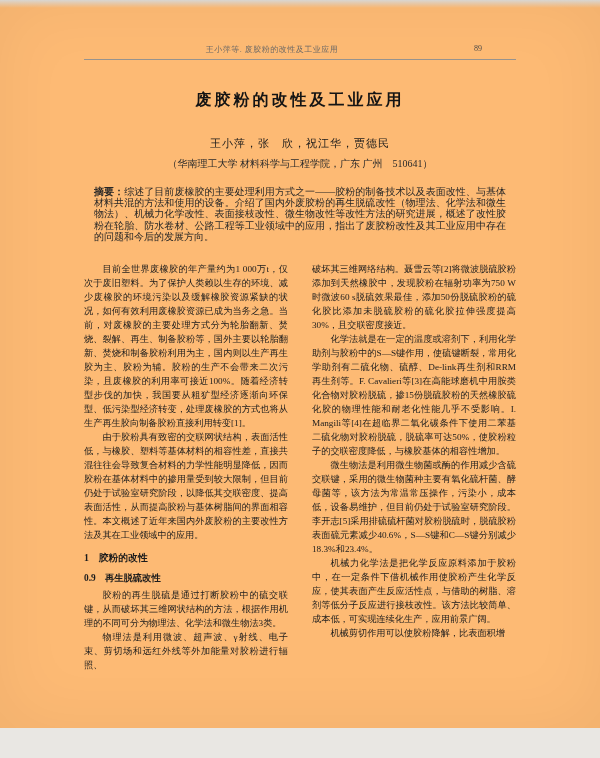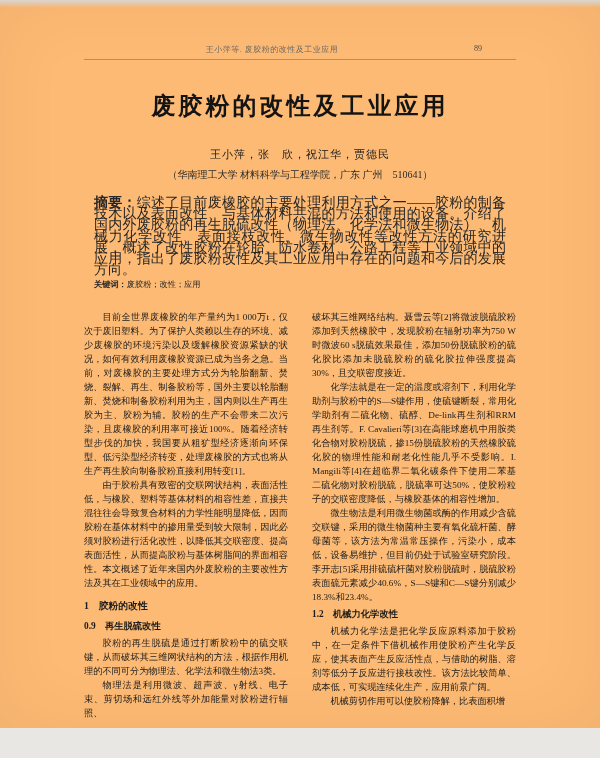--- a/index.html
+++ b/index.html
@@ -27,33 +27,33 @@
   }
   .running-head {
     position: relative; height: 12px;
     font-size: 8px; color: #6e6a66; text-align: center;
   }
   .rh-title { position: relative; left: -28px; letter-spacing: 0.5px; }
   .rh-page { position: absolute; right: 34px; top: 0; color: #504c48; }
   .head-rule { border-top: 1px solid #97938e; margin-top: 3px; }
   .title {
     margin-top: 30px; text-align: center;
-    font-size: 24px; font-weight: bold; letter-spacing: 3px; color: #141414;
+    font-size: 16px; font-weight: bold; letter-spacing: 3px; color: #141414;
   }
   .authors {
     margin-top: 25px; text-align: center;
     font-size: 11px; letter-spacing: 1px; color: #1a1a1a;
   }
   .affiliation {
     margin-top: 6px; text-align: center;
     font-size: 10px; color: #2a2a2a;
   }
   .abstract {
     margin: 15px 10px 0 10px;
-    font-size: 14px; line-height: 11.2px;
+    font-size: 10px; line-height: 11.2px;
     text-align: justify; color: #262626;
   }
   .keywords {
     margin: 4px 10px 0 10px;
     font-size: 8.2px; color: #262626;
   }
   .b { font-weight: bold; }
   .columns {
     display: flex; gap: 24px; margin-top: 20px;
   }
@@ -84,37 +84,35 @@
       <span class="rh-page">89</span>
     </div>
     <div class="head-rule"></div>
 
     <div class="title">废胶粉的改性及工业应用</div>
     <div class="authors">王小萍，张　欣，祝江华，贾德民</div>
     <div class="affiliation">（华南理工大学 材料科学与工程学院，广东 广州　510641）</div>
 
     <div class="abstract"><span class="b">摘要：</span><span>综述了目前废橡胶的主要处理利用方式之一——胶粉的制备技术以及表面改性、与基体材料共混的方法和使用的设备。介绍了国内外废胶粉的再生脱硫改性（物理法、化学法和微生物法）、机械力化学改性、表面接枝改性、微生物改性等改性方法的研究进展，概述了改性胶粉在轮胎、防水卷材、公路工程等工业领域中的应用，指出了废胶粉改性及其工业应用中存在的问题和今后的发展方向。</span></div>
 
-    <div class="keywords"><span class="b">关键词：</span><span>废胶粉；改性；应用</span></div>
 
     <div class="columns">
 
       <div class="col">
         <p class="para">目前全世界废橡胶的年产量约为1 000万t，仅次于废旧塑料。为了保护人类赖以生存的环境、减少废橡胶的环境污染以及缓解橡胶资源紧缺的状况，如何有效利用废橡胶资源已成为当务之急。当前，对废橡胶的主要处理方式分为轮胎翻新、焚烧、裂解、再生、制备胶粉等，国外主要以轮胎翻新、焚烧和制备胶粉利用为主，国内则以生产再生胶为主、胶粉为辅。胶粉的生产不会带来二次污染，且废橡胶的利用率可接近100%。随着经济转型步伐的加快，我国要从粗犷型经济逐渐向环保型、低污染型经济转变，处理废橡胶的方式也将从生产再生胶向制备胶粉直接利用转变[1]。</p>
-        <p class="para">由于胶粉具有致密的交联网状结构，表面活性低，与橡胶、塑料等基体材料的相容性差，直接共混往往会导致复合材料的力学性能明显降低，因而胶粉在基体材料中的掺用量受到较大限制，因此必须对胶粉进行活化改性，以降低其交联密度、提高表面活性，从而提高胶粉与基体树脂间的界面相容性。本文概述了近年来国内外废胶粉的主要改性方法及其在工业领域中的应用。</p>
+        <p class="para">由于胶粉具有致密的交联网状结构，表面活性低，与橡胶、塑料等基体材料的相容性差，直接共混往往会导致复合材料的力学性能明显降低，因而胶粉在基体材料中的掺用量受到较大限制，但目前仍处于试验室研究阶段，以降低其交联密度、提高表面活性，从而提高胶粉与基体树脂间的界面相容性。本文概述了近年来国内外废胶粉的主要改性方法及其在工业领域中的应用。</p>
         <div class="sec">1　胶粉的改性</div>
         <div class="subsec">0.9　再生脱硫改性</div>
         <p class="para">胶粉的再生脱硫是通过打断胶粉中的硫交联键，从而破坏其三维网状结构的方法，根据作用机理的不同可分为物理法、化学法和微生物法3类。</p>
         <p class="para">物理法是利用微波、超声波、γ射线、电子束、剪切场和远红外线等外加能量对胶粉进行辐照、</p>
       </div>
 
       <div class="col">
         <p class="para noindent">破坏其三维网络结构。聂雪云等[2]将微波脱硫胶粉添加到天然橡胶中，发现胶粉在辐射功率为750 W时微波60 s脱硫效果最佳，添加50份脱硫胶粉的硫化胶比添加未脱硫胶粉的硫化胶拉伸强度提高30%，且交联密度接近。</p>
         <p class="para">化学法就是在一定的温度或溶剂下，利用化学助剂与胶粉中的S—S键作用，使硫键断裂，常用化学助剂有二硫化物、硫醇、De-link再生剂和RRM再生剂等。F. Cavalieri等[3]在高能球磨机中用胺类化合物对胶粉脱硫，掺15份脱硫胶粉的天然橡胶硫化胶的物理性能和耐老化性能几乎不受影响。I. Mangili等[4]在超临界二氧化碳条件下使用二苯基二硫化物对胶粉脱硫，脱硫率可达50%，使胶粉粒子的交联密度降低，与橡胶基体的相容性增加。</p>
         <p class="para">微生物法是利用微生物菌或酶的作用减少含硫交联键，采用的微生物菌种主要有氧化硫杆菌、酵母菌等，该方法为常温常压操作，污染小，成本低，设备易维护，但目前仍处于试验室研究阶段。李开志[5]采用排硫硫杆菌对胶粉脱硫时，脱硫胶粉表面硫元素减少40.6%，S—S键和C—S键分别减少18.3%和23.4%。</p>
-        <div class="subsec">1.2　机械力化学改性</div>
         <p class="para">机械力化学法是把化学反应原料添加于胶粉中，在一定条件下借机械作用使胶粉产生化学反应，使其表面产生反应活性点，与借助的树脂、溶剂等低分子反应进行接枝改性。该方法比较简单、成本低，可实现连续化生产，应用前景广阔。</p>
         <p class="para">机械剪切作用可以使胶粉降解，比表面积增</p>
       </div>
 
     </div>
   </div>
 </div>
 
 </body></html>

